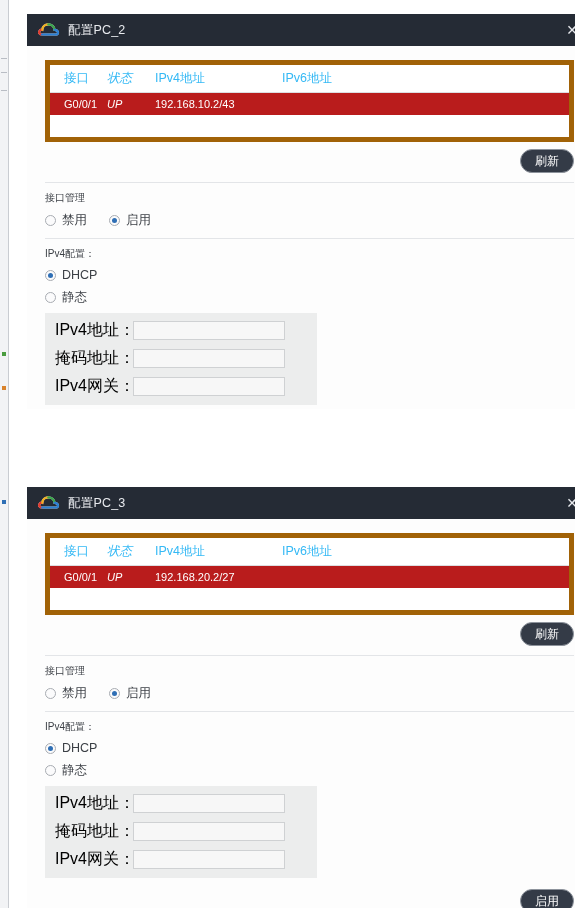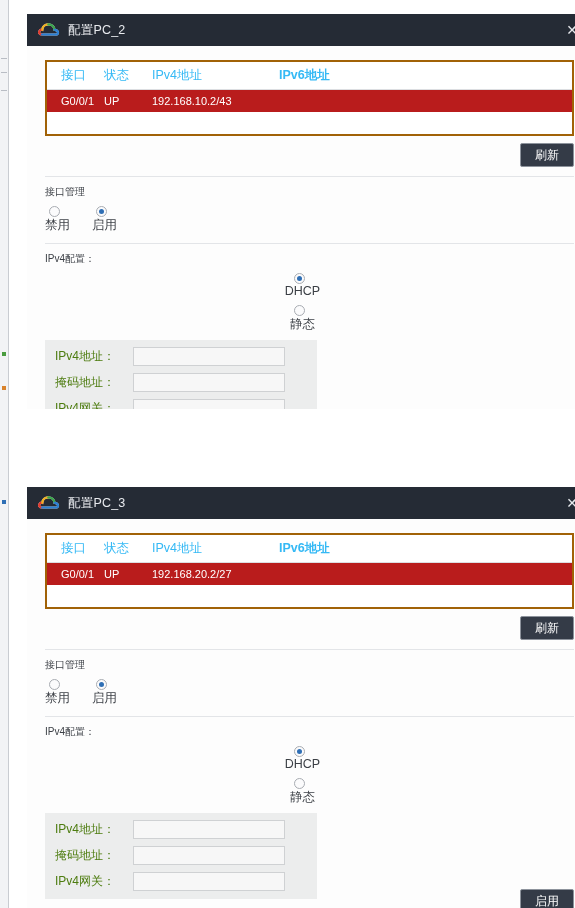--- a/index.html
+++ b/index.html
@@ -87,21 +87,21 @@
 
   .window-body {
     background: #fdfdfd;
     padding: 0;
     position: relative;
   }
 
   
   .table-wrap {
     margin: 14px 18px 0 18px;
-    border: 2px solid #a16207;
+    border: 5px solid #a16207;
     background: #ffffff;
     box-sizing: border-box;
   }
   .tbl-header {
     display: flex;
     height: 27px;
     align-items: center;
     border-bottom: 1px solid #dcdee1;
     background: #ffffff;
   }
@@ -119,37 +119,37 @@
   .tbl-row .td {
     color: #ffffff;
     font-size: 11px;
     white-space: nowrap;
   }
   .tbl-blank {
     height: 22px;
     background: #ffffff;
   }
   .c-if   { width: 57px; padding-left: 14px; box-sizing: border-box; }
-  .c-st   { width: 48px; box-sizing: border-box; }
+  .c-st   { width: 48px; box-sizing: border-box; font-style: italic; }
   .c-v4   { width: 127px; box-sizing: border-box; }
-  .c-v6   { flex: 1; box-sizing: border-box; font-weight: bold; }
+  .c-v6   { flex: 1; box-sizing: border-box; }
 
   
   .btn-row {
     display: flex;
     justify-content: flex-end;
     padding: 7px 18px 0 18px;
   }
   .btn {
     background: #343b47;
     border: 1px solid #8d939c;
     color: #ffffff;
     font-size: 12px;
     padding: 3px 14px;
-    border-radius: 2px;
+    border-radius: 12px;
     cursor: pointer;
     line-height: 16px;
     font-family: "Liberation Sans", "DejaVu Sans", sans-serif;
   }
 
   .divider {
     height: 1px;
     background: #e3e5e8;
     margin: 9px 18px 0 18px;
   }
@@ -169,21 +169,20 @@
     gap: 8px;
     margin-bottom: 6px;
   }
   .radio-opt {
     display: flex;
     align-items: center;
     cursor: pointer;
     font-size: 12.5px;
     color: #3b3f45;
     margin-right: 14px;
-    flex-direction: column;
   }
   .radio {
     width: 11px;
     height: 11px;
     border-radius: 50%;
     border: 1px solid #a8acb2;
     background: #fbfbfc;
     margin-right: 6px;
     position: relative;
     box-sizing: border-box;
@@ -192,40 +191,40 @@
   .radio.checked::after {
     content: "";
     position: absolute;
     left: 2px;
     top: 2px;
     width: 5px;
     height: 5px;
     border-radius: 50%;
     background: #2f6fb5;
   }
-  .radio-stack .radio-opt { margin-bottom: 7px; justify-content: space-between; }
+  .radio-stack .radio-opt { margin-bottom: 7px; }
 
   
   .fields-panel {
     background: #eceded;
     margin: 2px 18px 0 18px;
     padding: 7px 10px 8px 10px;
     width: 272px;
     box-sizing: border-box;
   }
   .field-row {
     display: flex;
     align-items: center;
     margin-bottom: 7px;
   }
   .field-row:last-child { margin-bottom: 0; }
   .field-label {
     width: 78px;
-    font-size: 12px;
-    color: #4d7c0f;
+    font-size: 16px;
+    color: #000000;
     white-space: nowrap;
   }
   .field-input {
     width: 152px;
     height: 19px;
     background: #f7f7f7;
     border: 1px solid #cfd1d3;
     box-sizing: border-box;
     outline: none;
     font-size: 12px;

